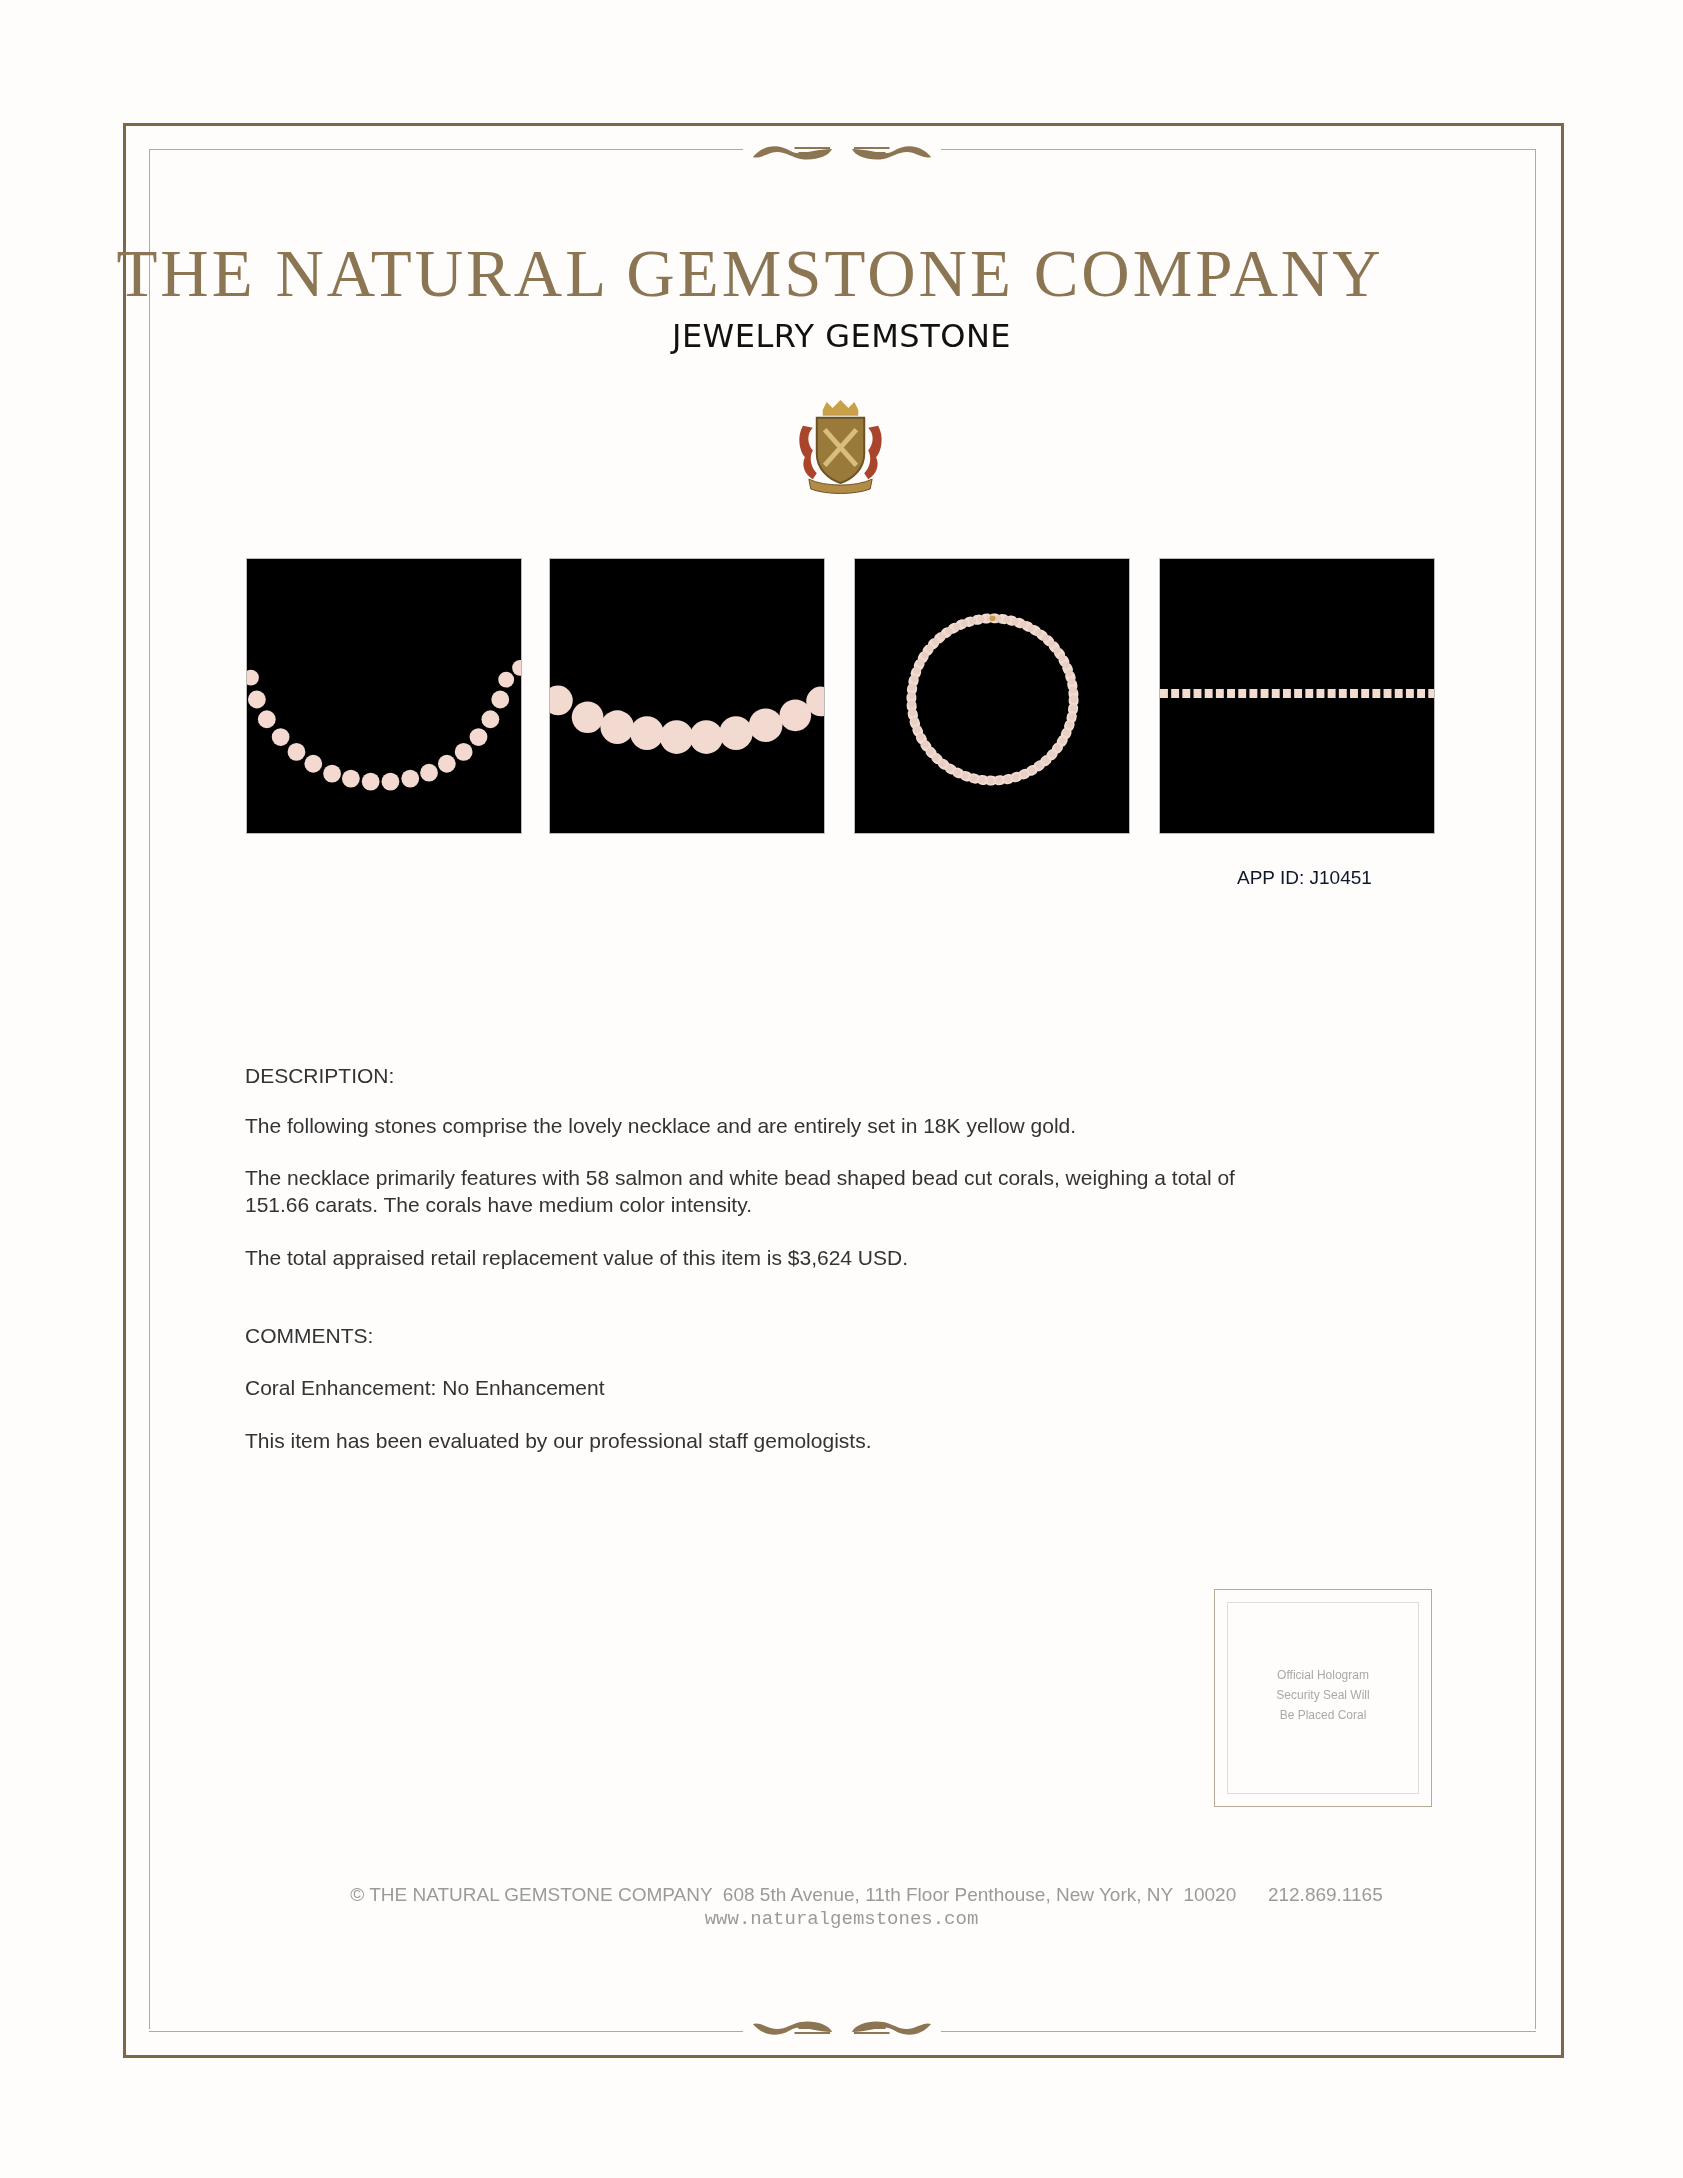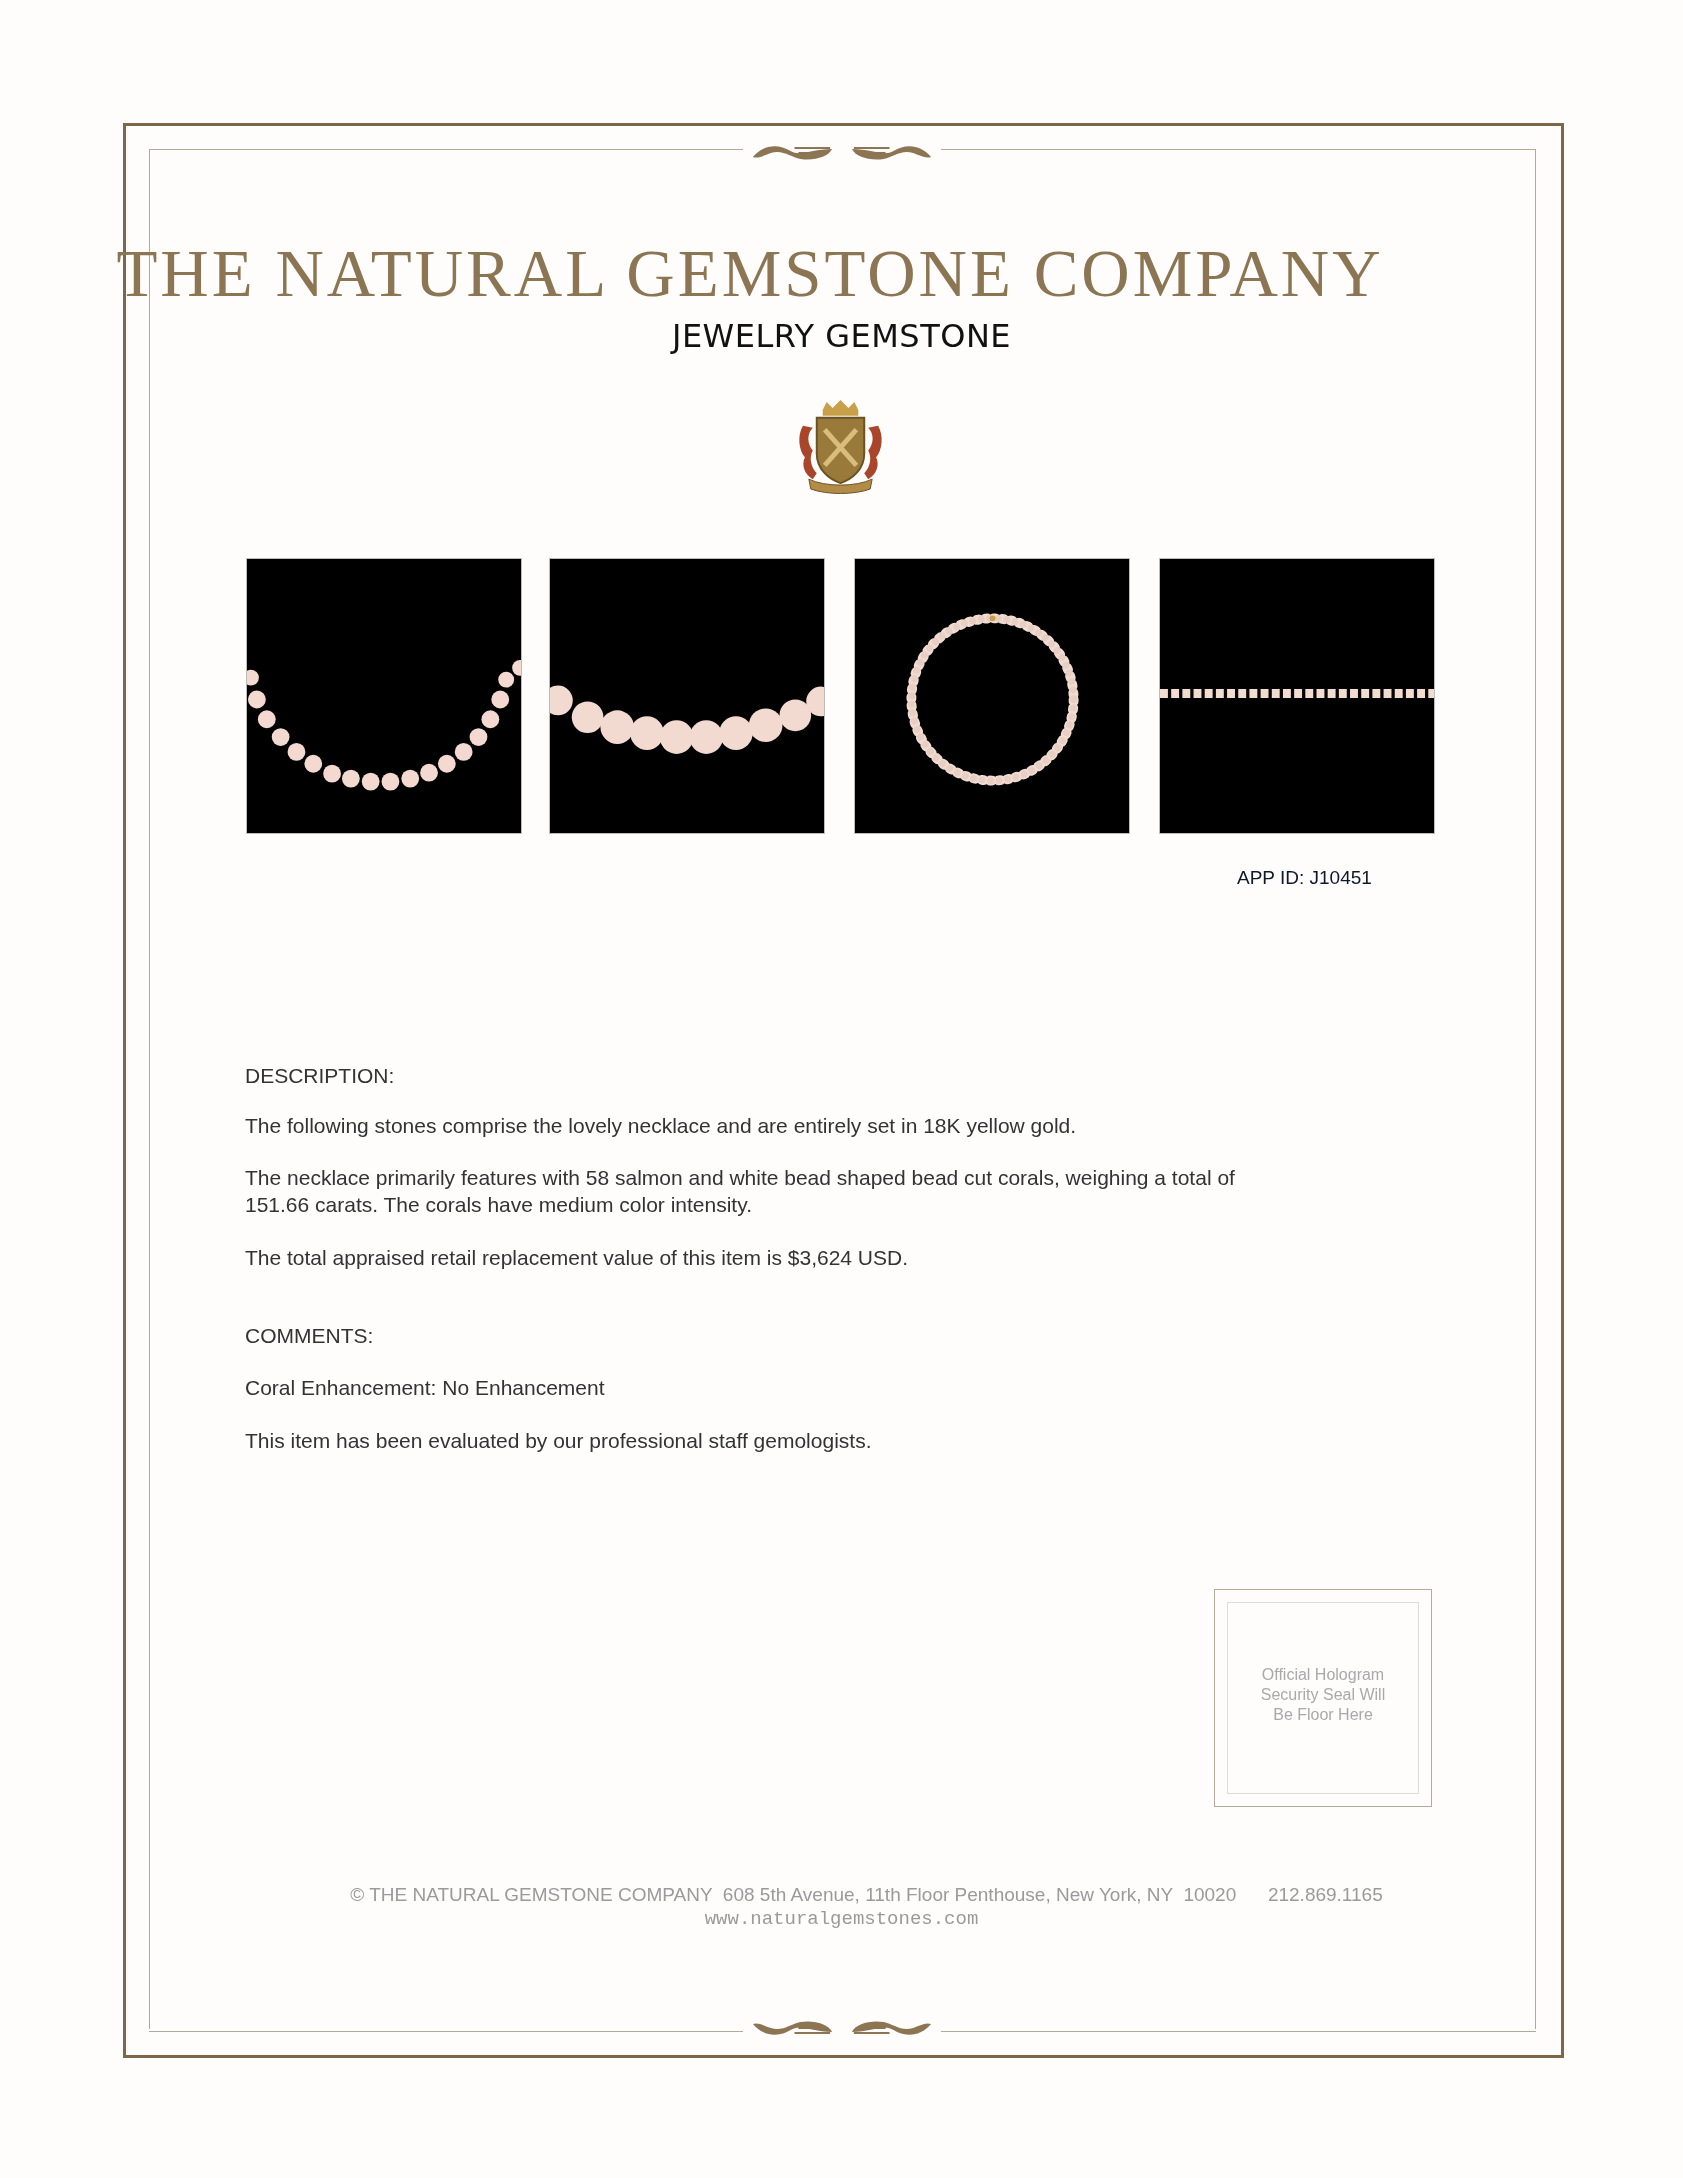--- a/index.html
+++ b/index.html
@@ -14,21 +14,21 @@
            font-size:67px; letter-spacing:3px; color:#8c7553; line-height:79px; }
   .subtitle { left:0; width:1683px; top:315px; text-align:center; font-family:"DejaVu Sans",sans-serif;
               font-size:32px; color:#111; line-height:42px; letter-spacing:0.5px; }
   .crest { left:795px; top:396px; width:91px; height:99px; }
   .photo { top:558px; width:276px; height:276px; background:#000; border:1px solid #bbb; box-sizing:border-box; overflow:hidden; }
   .photo svg { display:block; }
   .appid { left:1237px; top:867px; font-size:19px; color:#0f172a; }
   .text { left:245px; font-size:21px; color:#333; line-height:27px; white-space:nowrap; }
   .seal-outer { left:1214px; top:1589px; width:218px; height:218px; border:1.5px solid #b5aa98; box-sizing:border-box; }
   .seal-inner { position:absolute; left:12px; top:12px; right:12px; bottom:12px; border:1.5px solid #ddd; }
-  .seal-text { position:absolute; left:0; right:0; top:75px; text-align:center; font-size:16px; line-height:20px; color:#a9a9a9; }
+  .seal-text { position:absolute; left:0; right:0; top:75px; text-align:center; font-size:12px; line-height:20px; color:#a9a9a9; }
   .footer { left:0; width:1683px; text-align:center; font-size:19px; color:#9a9a9a; line-height:25px; }
 </style>
 </head>
 <body>
 
 <div class="abs outer-border"></div>
 <div class="abs inner-border"></div>
 <div class="abs rule" style="left:149px; top:149px; width:594px;"></div>
 <div class="abs rule" style="left:941px; top:149px; width:595px;"></div>
 <div class="abs rule" style="left:149px; top:2031px; width:594px;"></div>
@@ -132,19 +132,19 @@
 
 <div class="abs text" style="top:1322px;">COMMENTS:</div>
 <div class="abs text" style="top:1374px;">Coral Enhancement: No Enhancement</div>
 <div class="abs text" style="top:1427px;">This item has been evaluated by our professional staff gemologists.</div>
 
 <div class="abs seal-outer">
   <div class="seal-inner"></div>
   <div class="seal-text">
     <div>Official Hologram</div>
     <div>Security Seal Will</div>
-    <div>Be Floor Here</div>
+    <div>Be Placed Coral</div>
   </div>
 </div>
 
 <div class="abs footer" style="top:1882px; white-space:pre;margin-left:25px;">© THE NATURAL GEMSTONE COMPANY  608 5th Avenue, 11th Floor Penthouse, New York, NY  10020      212.869.1165</div>
 <div class="abs footer" style="top:1907px;font-family:Liberation Mono, monospace;">www.naturalgemstones.com</div>
 
 
 </body></html>

